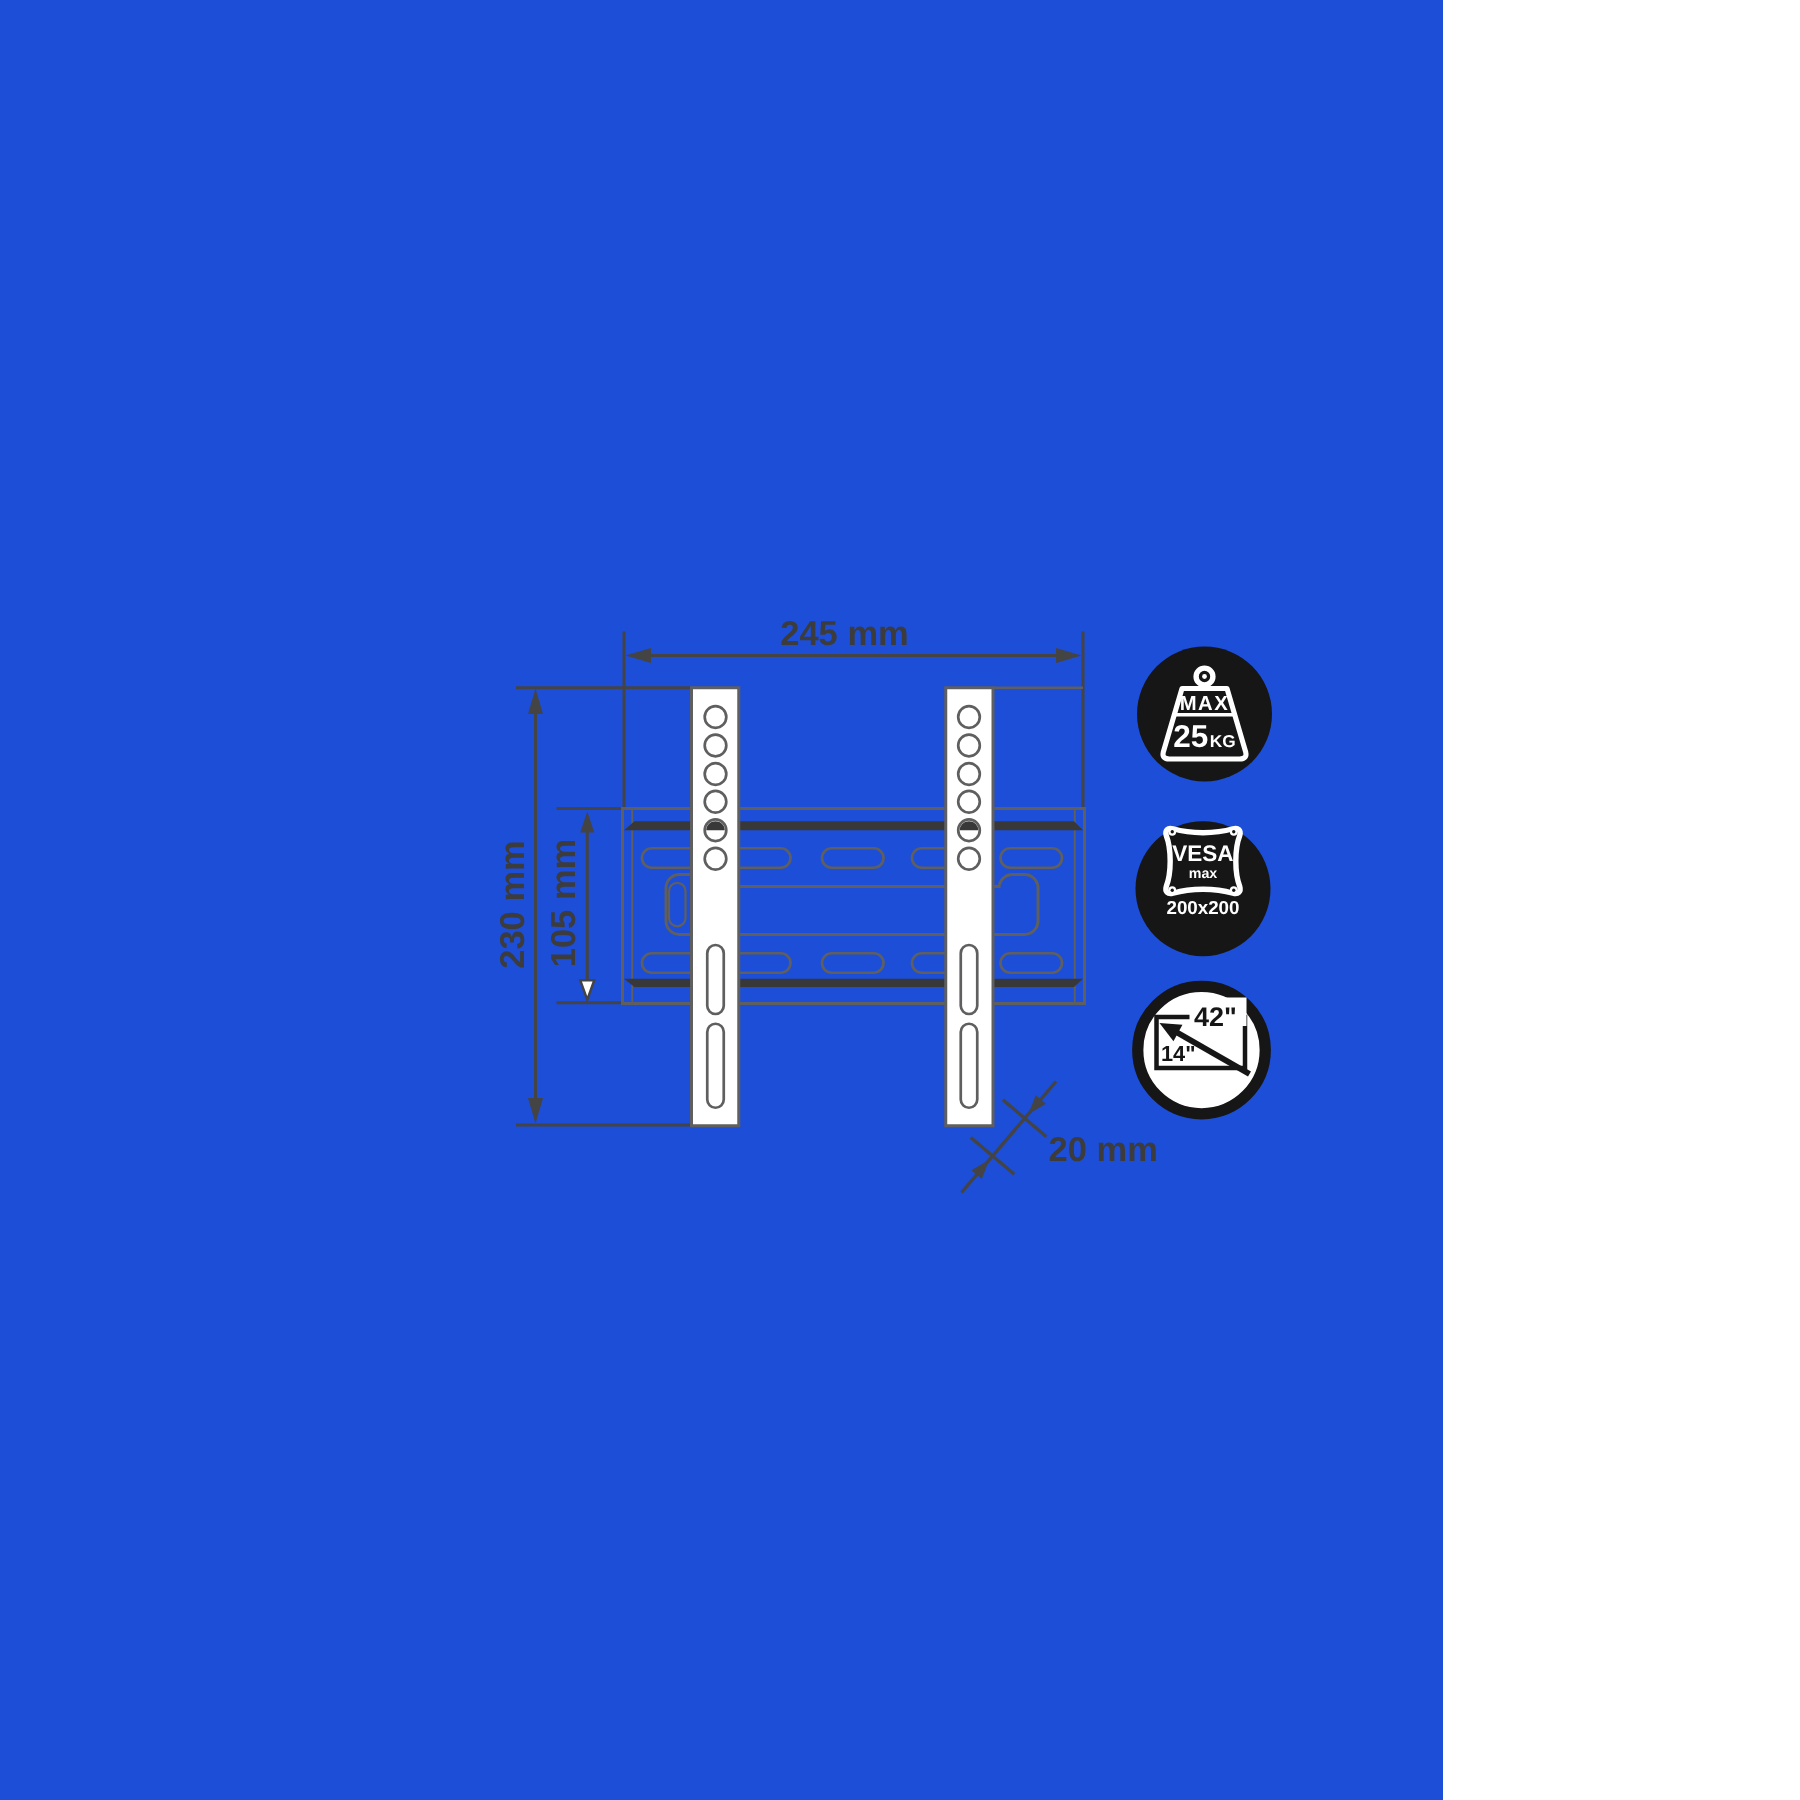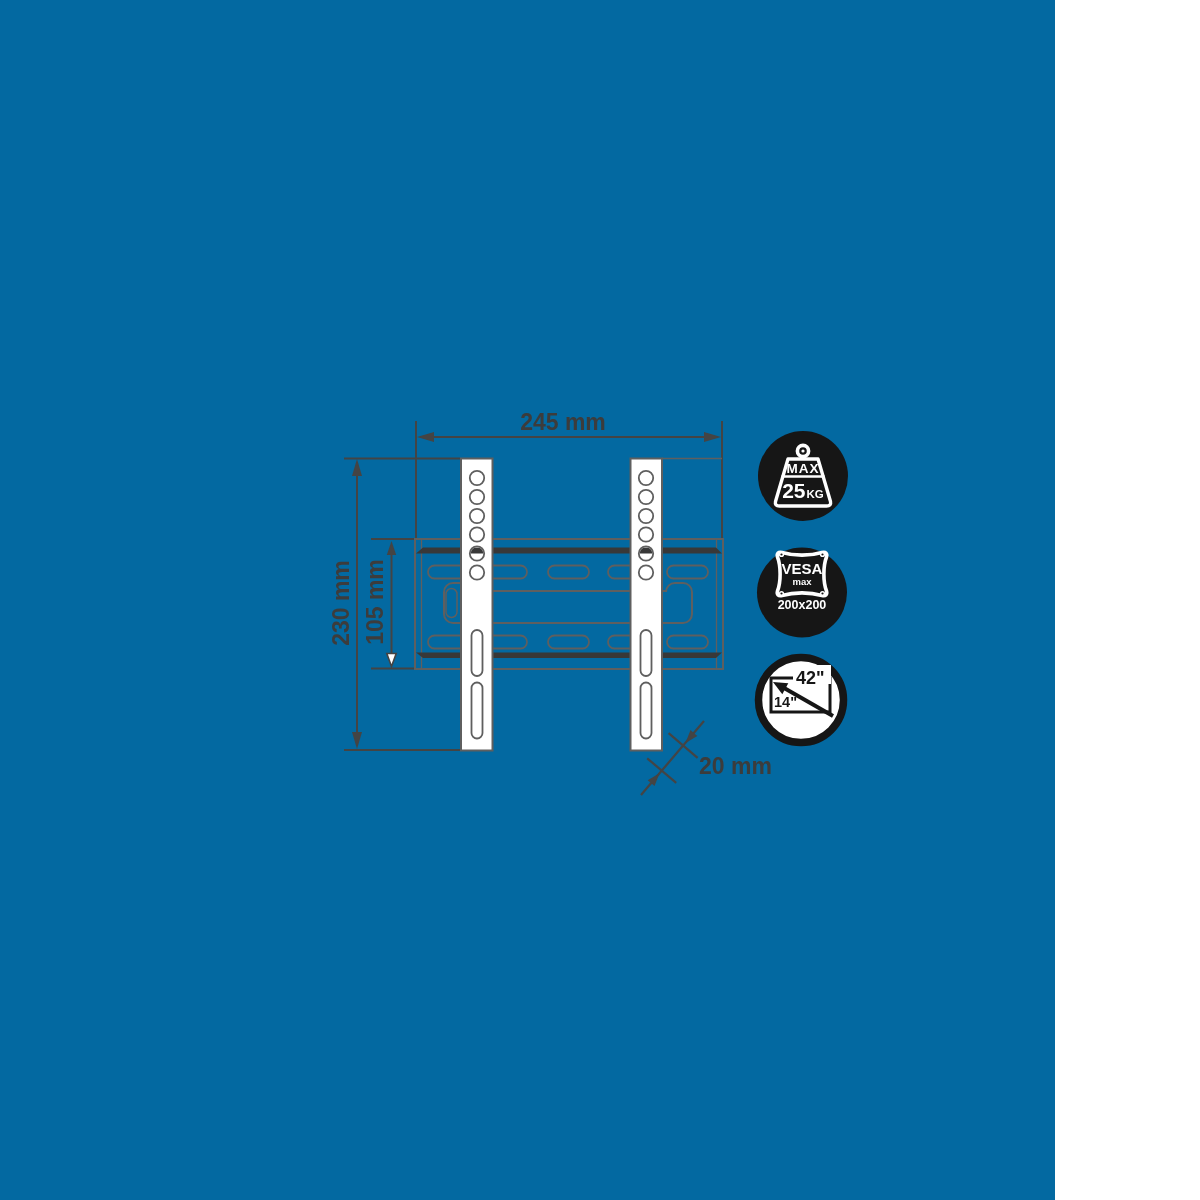--- a/index.html
+++ b/index.html
@@ -2,23 +2,23 @@
 <html><head>
 <meta charset="utf-8">
 <style>
   html, body {
     margin: 0;
     padding: 0;
     background: #ffffff;
   }
   #canvas {
     position: relative;
-    width: 1055px;
+    width: 962px;
     height: 1200px;
-    background: #0369a1;
+    background: #1d4ed8;
     overflow: hidden;
     font-family: "Liberation Sans", sans-serif;
   }
   svg text {
     font-family: "Liberation Sans", sans-serif;
     font-weight: bold;
   }
   .dim-label {
     font-size: 23px;
     fill: #3c3c3c;

